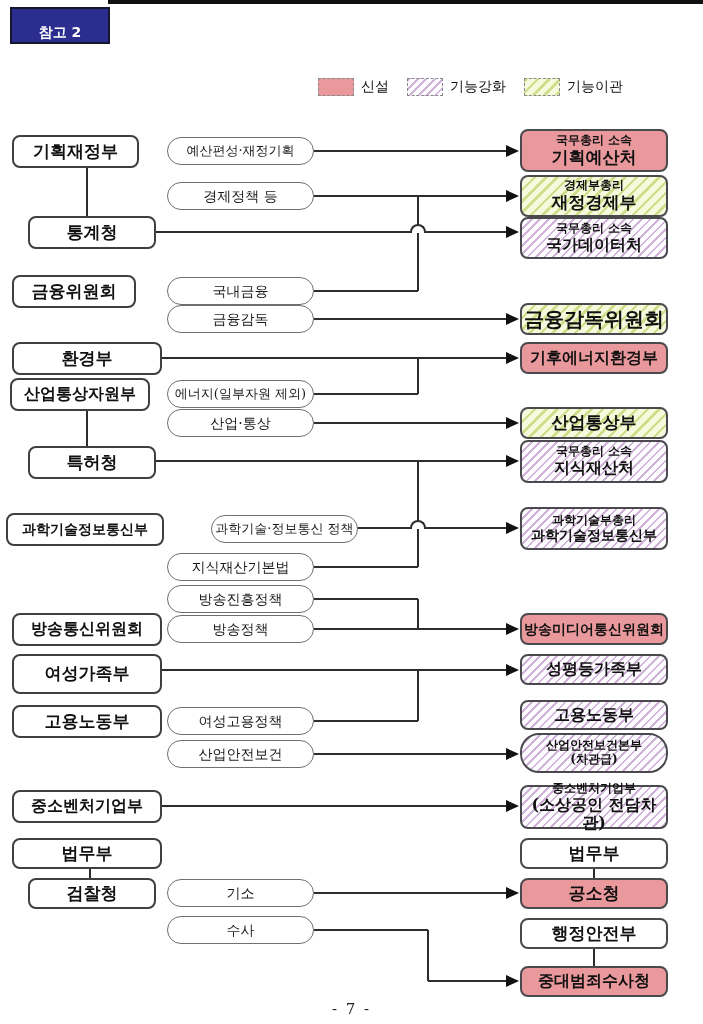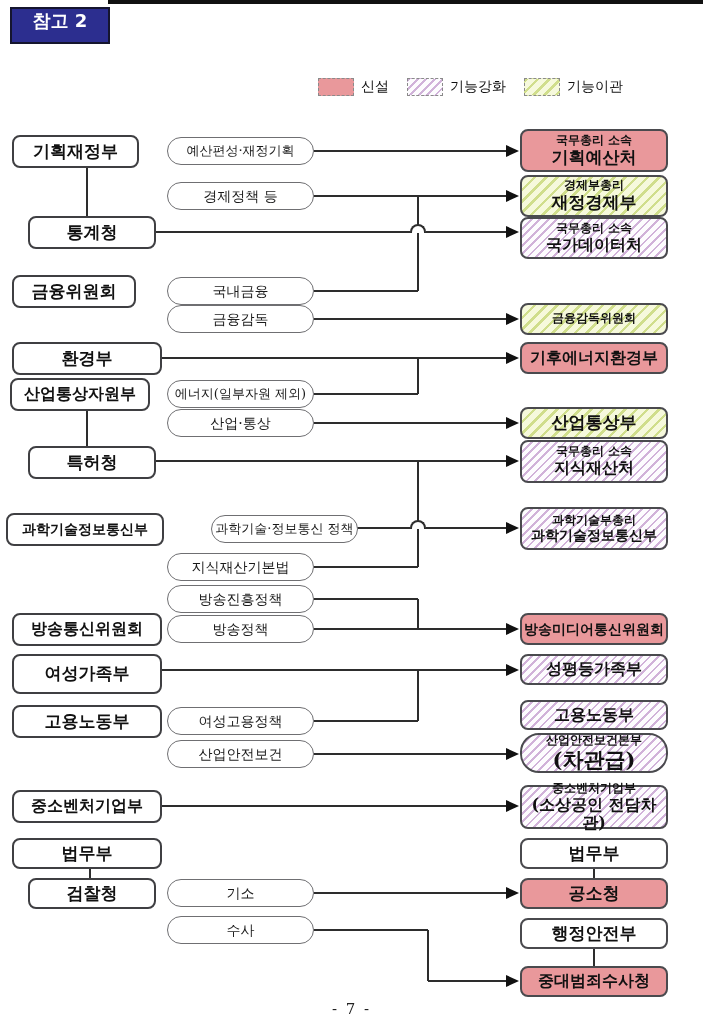--- a/index.html
+++ b/index.html
@@ -2,22 +2,22 @@
 <html><head>
 <meta charset="utf-8">
 <style>
   html,body{margin:0;padding:0;background:#ffffff;}
   #page{position:relative;width:703px;height:1024px;background:#ffffff;overflow:hidden;
         font-family:"DejaVu Serif",serif;color:#111;}
   
   #top-rule{position:absolute;left:108px;top:0;width:595px;height:4px;background:#111;}
   #ref-badge{position:absolute;left:10px;top:7px;width:100px;height:37px;
      background:#2c2e8f;border:2px solid #15152e;box-sizing:border-box;
-     color:#fff;font-family:"DejaVu Sans",sans-serif;font-weight:bold;font-size:18px;
-     display:flex;align-items:flex-start;justify-content:center;}
+     color:#fff;font-family:"DejaVu Sans",sans-serif;font-weight:bold;font-size:14px;
+     display:flex;align-items:flex-end;justify-content:center;}
   #title-box{position:absolute;left:118px;top:7px;width:572px;height:37px;
      border:2px solid #1c1c1c;box-sizing:border-box;background:#fff;
      display:flex;align-items:center;padding-left:14px;
      font-family:"DejaVu Sans",sans-serif;font-weight:bold;font-size:23px;letter-spacing:1px;}
   
   #legend{position:absolute;left:318px;top:78px;display:flex;align-items:center;gap:18px;
      font-family:"DejaVu Sans",sans-serif;font-size:14px;}
   .legend-item{display:flex;align-items:center;gap:7px;text-align:center;}
   .swatch{width:36px;height:18px;box-sizing:border-box;border:1px dashed #8a8a8a;}
   .swatch-new{background:#e9989b;}
@@ -213,21 +213,21 @@
       </div>
       <div class="node result style-transferred" style="left: 520px; top: 175px; width: 148px; height: 42px;">
         <span class="label-top">경제부총리</span>
         <span class="label-main">재정경제부</span>
       </div>
       <div class="node result style-enhanced" style="left: 520px; top: 217px; width: 148px; height: 42px;">
         <span class="label-top">국무총리 소속</span>
         <span class="label-main" style="font-size: 16px;">국가데이터처</span>
       </div>
       <div class="node result style-transferred" style="left: 520px; top: 303px; width: 148px; height: 32px;">
-        <span class="label-main" style="font-size: 12px;">금융감독위원회</span>
+        <span class="label-main" style="font-size: 20px;">금융감독위원회</span>
       </div>
       <div class="node result style-new" style="left: 520px; top: 342px; width: 148px; height: 32px;">
         <span class="label-main" style="font-size: 16px;">기후에너지환경부</span>
       </div>
       <div class="node result style-transferred" style="left: 520px; top: 407px; width: 148px; height: 32px;">
         <span class="label-main">산업통상부</span>
       </div>
       <div class="node result style-enhanced" style="left: 520px; top: 440px; width: 148px; height: 43px;">
         <span class="label-top">국무총리 소속</span>
         <span class="label-main" style="font-size: 16px;">지식재산처</span>
@@ -240,21 +240,21 @@
         <span class="label-main" style="font-size: 14px;">방송미디어통신위원회</span>
       </div>
       <div class="node result style-enhanced" style="left: 520px; top: 654px; width: 148px; height: 31px;">
         <span class="label-main" style="font-size: 16px;">성평등가족부</span>
       </div>
       <div class="node result style-enhanced" style="left: 520px; top: 700px; width: 148px; height: 30px;">
         <span class="label-main" style="font-size: 16px;">고용노동부</span>
       </div>
       <div class="node result style-enhanced" style="left: 520px; top: 733px; width: 148px; height: 40px; border-radius: 19px;">
         <span class="label-top">산업안전보건본부</span>
-        <span class="label-main" style="font-size: 21px;">(차관급)</span>
+        <span class="label-main" style="font-size: 12px;">(차관급)</span>
       </div>
       <div class="node result style-enhanced" style="left: 520px; top: 785px; width: 148px; height: 44px;">
         <span class="label-top">중소벤처기업부</span>
         <span class="label-main" style="font-size: 16px;">(소상공인 전담차관)</span>
       </div>
       <div class="node result style-plain" style="left: 520px; top: 838px; width: 148px; height: 31px;">
         <span class="label-main">법무부</span>
       </div>
       <div class="node result style-new" style="left: 520px; top: 878px; width: 148px; height: 31px;">
         <span class="label-main">공소청</span>

